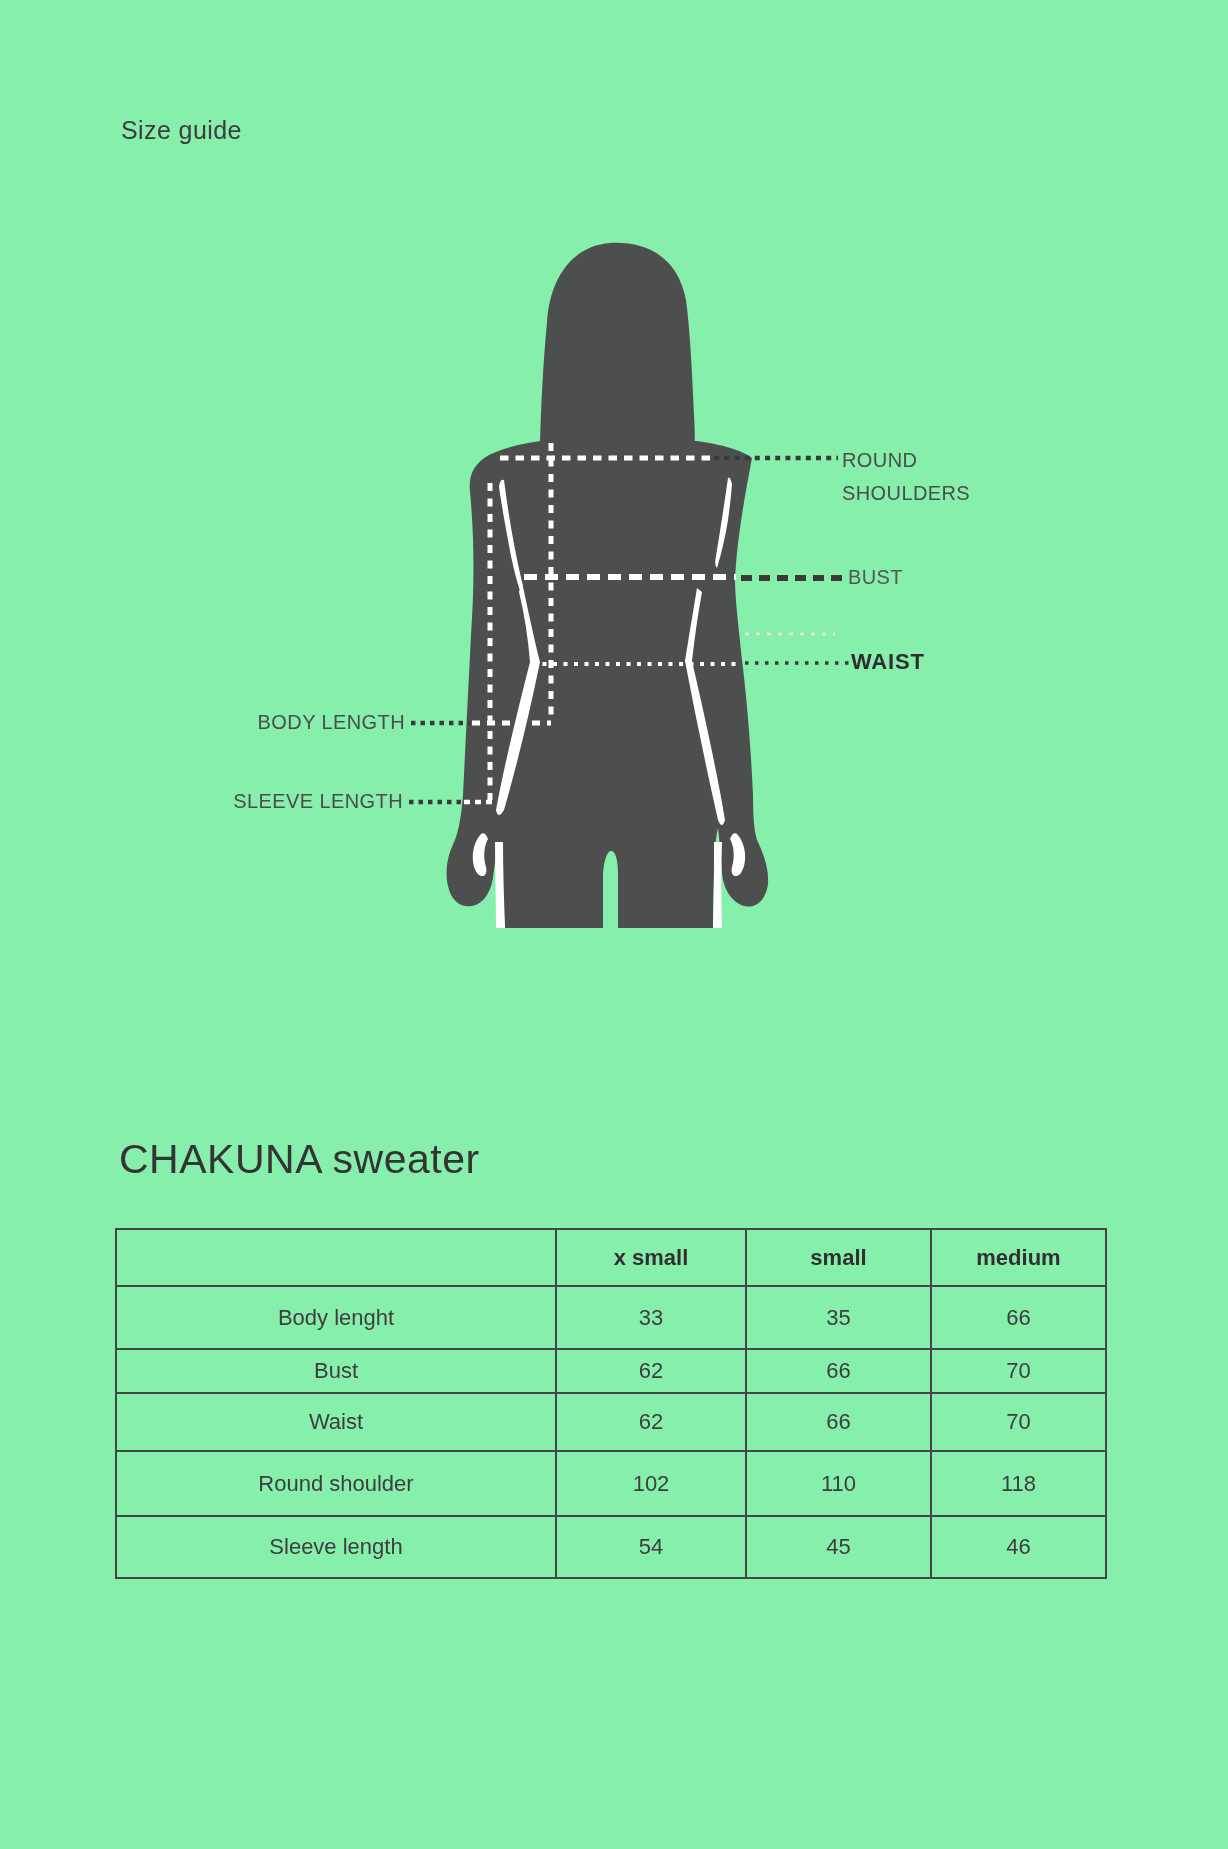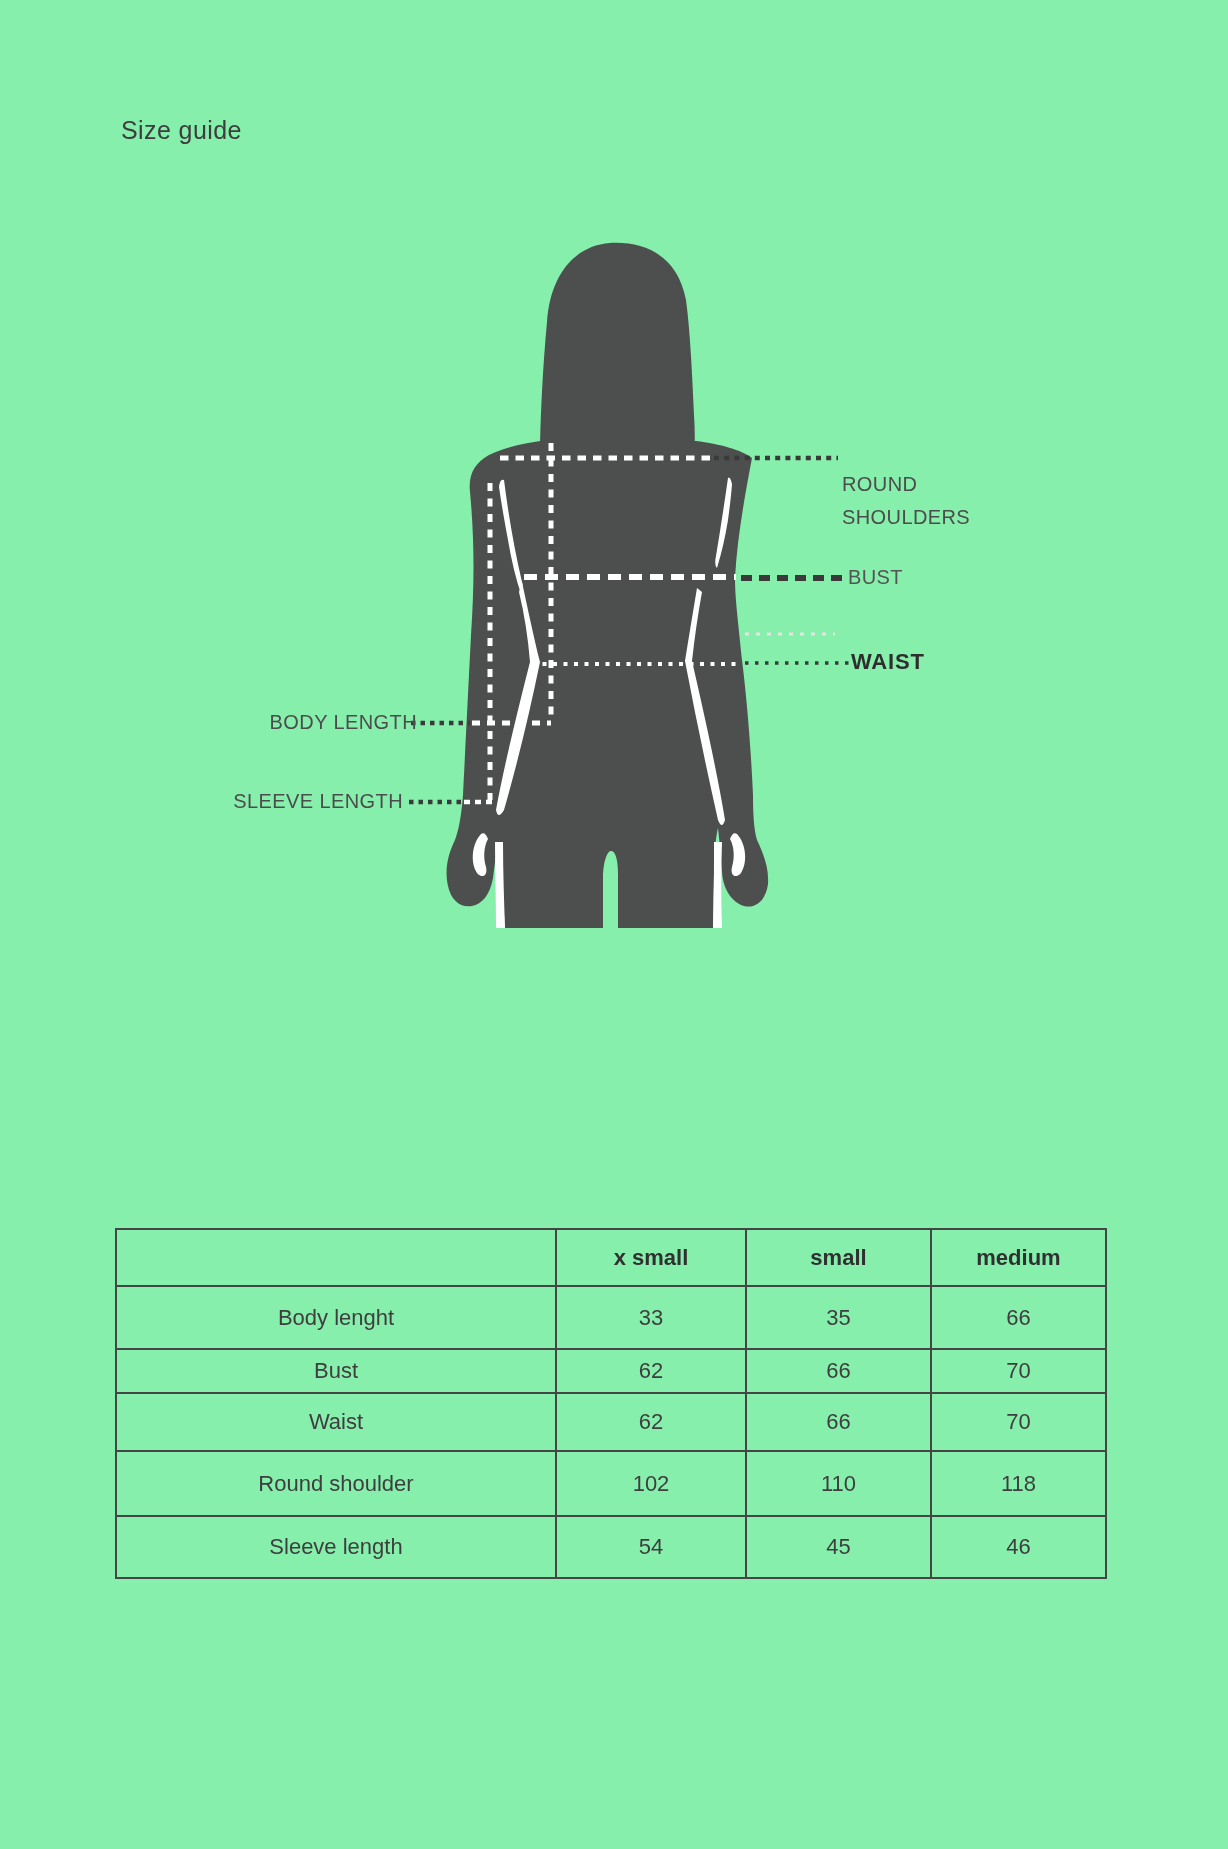--- a/index.html
+++ b/index.html
@@ -21,24 +21,24 @@
   .diagram-svg{
     left:0; top:0;
     width:1228px; height:1849px;
   }
   .diag-label{
     color:#4c4c4c;
     font-size:20px;
     letter-spacing:0.4px;
     white-space:nowrap;
   }
-  .lbl-round{left:842px; top:468px; line-height:33px;}
+  .lbl-round{left:842px; top:444px; line-height:33px;}
   .lbl-bust{left:848px; top:566px; color:#545454;}
   .lbl-waist{left:851px; top:649px; font-size:22px; font-weight:bold; color:#2e2e2e; letter-spacing:0.8px;}
-  .lbl-bodylen{left:242px; top:711px; width:175px; text-align:right;}
+  .lbl-bodylen{left:230px; top:711px; width:175px; text-align:right;}
   .lbl-sleevelen{left:215px; top:790px; width:188px; text-align:right;}
   .product-title{
     left:119px; top:1136px;
     font-size:41px;
     color:#343434;
     letter-spacing:0.5px;
   }
   table.size-table{
     position:absolute;
     left:115px; top:1228px;
@@ -180,20 +180,21 @@
 
   <div class="abs diag-label lbl-round">
     <div>ROUND</div>
     <div>SHOULDERS</div>
   </div>
   <div class="abs diag-label lbl-bust">BUST</div>
   <div class="abs diag-label lbl-waist">WAIST</div>
   <div class="abs diag-label lbl-bodylen">BODY LENGTH</div>
   <div class="abs diag-label lbl-sleevelen">SLEEVE LENGTH</div>
 
+  <div class="abs product-title">CHAKUNA sweater</div>
 
   <table class="size-table">
     <colgroup>
       <col class="col-label">
         <col class="col-xs">
         <col class="col-s">
         <col class="col-m">
     </colgroup>
     <tbody>
         <tr>

